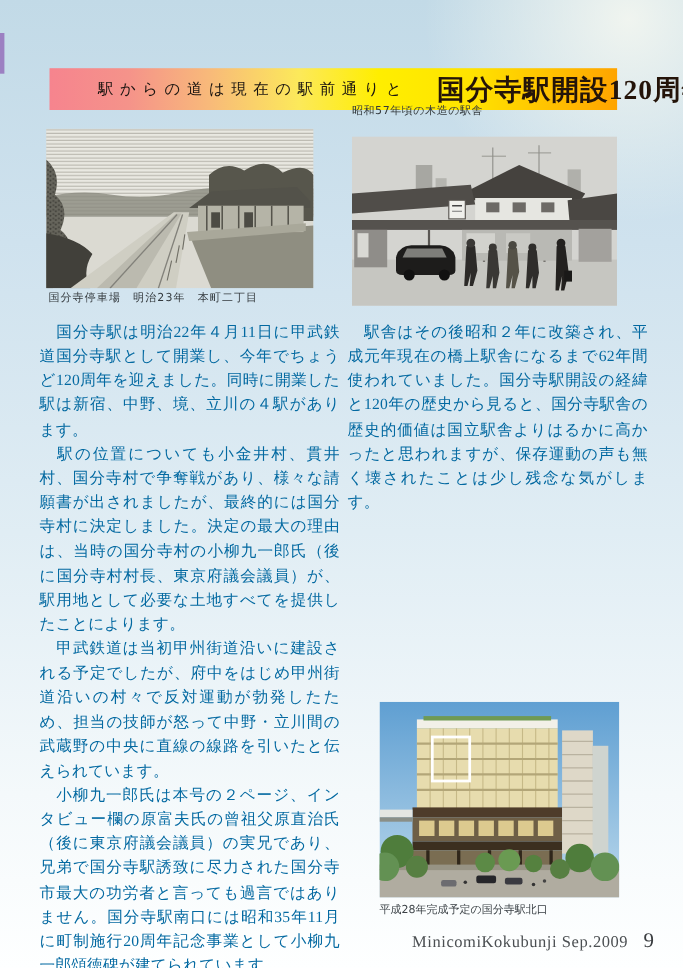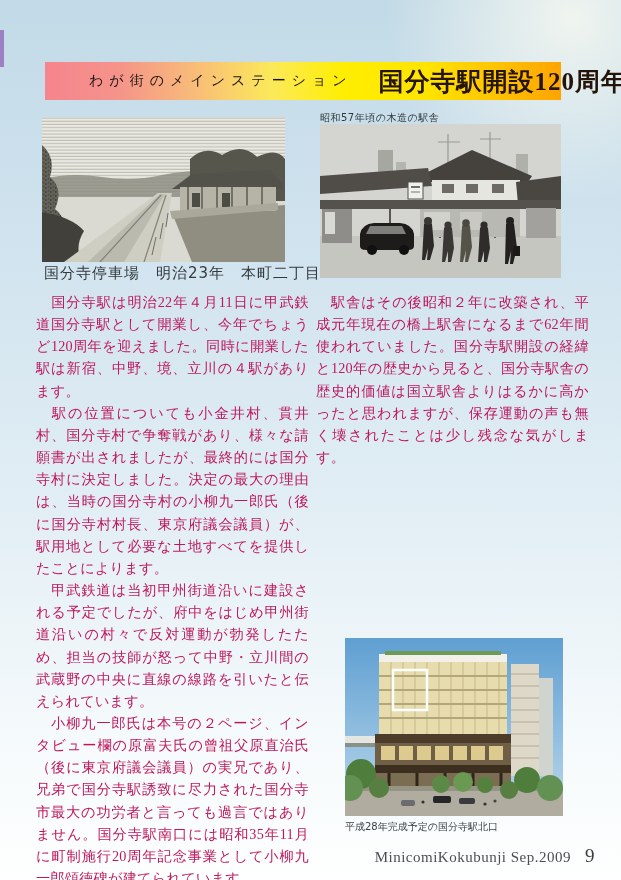--- a/index.html
+++ b/index.html
@@ -15,45 +15,45 @@
   .banner{
     position:absolute;left:45px;top:62px;width:516px;height:38px;
     background:linear-gradient(90deg,#f6848e 0%,#f5938a 14%,#f8b97a 28%,#fce95a 44%,#ffee00 58%,#ffe400 74%,#ffc200 88%,#ffa400 100%);
     display:flex;align-items:center;
   }
   .kicker{font-size:14px;letter-spacing:6px;color:#191410;margin-left:44px;white-space:nowrap;}
   .banner-title{font-size:25px;font-weight:bold;color:#241409;margin-left:26px;letter-spacing:1px;white-space:nowrap;}
   
   .etching-wrap{position:absolute;left:42px;top:117px;width:243px;height:145px;}
   .etching-caption{position:absolute;left:44px;top:264px;font-family:"DejaVu Sans","Liberation Sans",sans-serif;
-    font-size:15px;color:#33393d;letter-spacing:1px;white-space:pre;}
-  .photo-caption{position:absolute;left:320px;top:111px;font-family:"DejaVu Sans","Liberation Sans",sans-serif;
+    font-size:10px;color:#33393d;letter-spacing:1px;white-space:pre;}
+  .photo-caption{position:absolute;left:320px;top:94px;font-family:"DejaVu Sans","Liberation Sans",sans-serif;
     font-size:10px;color:#33393d;letter-spacing:0.5px;}
   .photo-wrap{position:absolute;left:320px;top:124px;width:241px;height:154px;}
   .render-wrap{position:absolute;left:345px;top:638px;width:218px;height:178px;}
   .render-caption{position:absolute;left:345px;top:820px;width:218px;text-align:left;
     font-family:"DejaVu Sans","Liberation Sans",sans-serif;font-size:10px;color:#3a4045;}
   svg{display:block;}
   
   .col{position:absolute;top:291px;width:273px;}
   .col-left{left:36px;}
   .col-right{left:316px;}
-  .col p{margin:0;font-size:14.2px;line-height:22.15px;text-align:justify;color:#be185d;
+  .col p{margin:0;font-size:14.2px;line-height:22.15px;text-align:justify;color:#0369a1;
     letter-spacing:0.2px;word-break:break-all;}
   
   .footer{position:absolute;right:26px;top:845px;color:#4b4f52;font-size:15px;letter-spacing:0.5px;}
   .footer .pagenum{font-size:19px;color:#3a3d40;margin-left:14px;}
 </style>
 </head>
 <body>
 
 <div class="scan-artifact"></div>
 
 <div class="banner">
-  <span class="kicker">わが街のメインステーション</span>
+  <span class="kicker">駅からの道は現在の駅前通りと</span>
   <span class="banner-title">国分寺駅開設120周年</span>
 </div>
 
 <div class="etching-wrap">
   <svg viewBox="0 0 243 145" width="243" height="145">
     <defs>
       <pattern id="hatch" width="6" height="3.2" patternUnits="userSpaceOnUse">
         <rect width="6" height="3.2" fill="#e9e8e1"></rect>
         <line x1="0" y1="1" x2="6" y2="1" stroke="#a9a79e" stroke-width="0.8"></line>
       </pattern>

